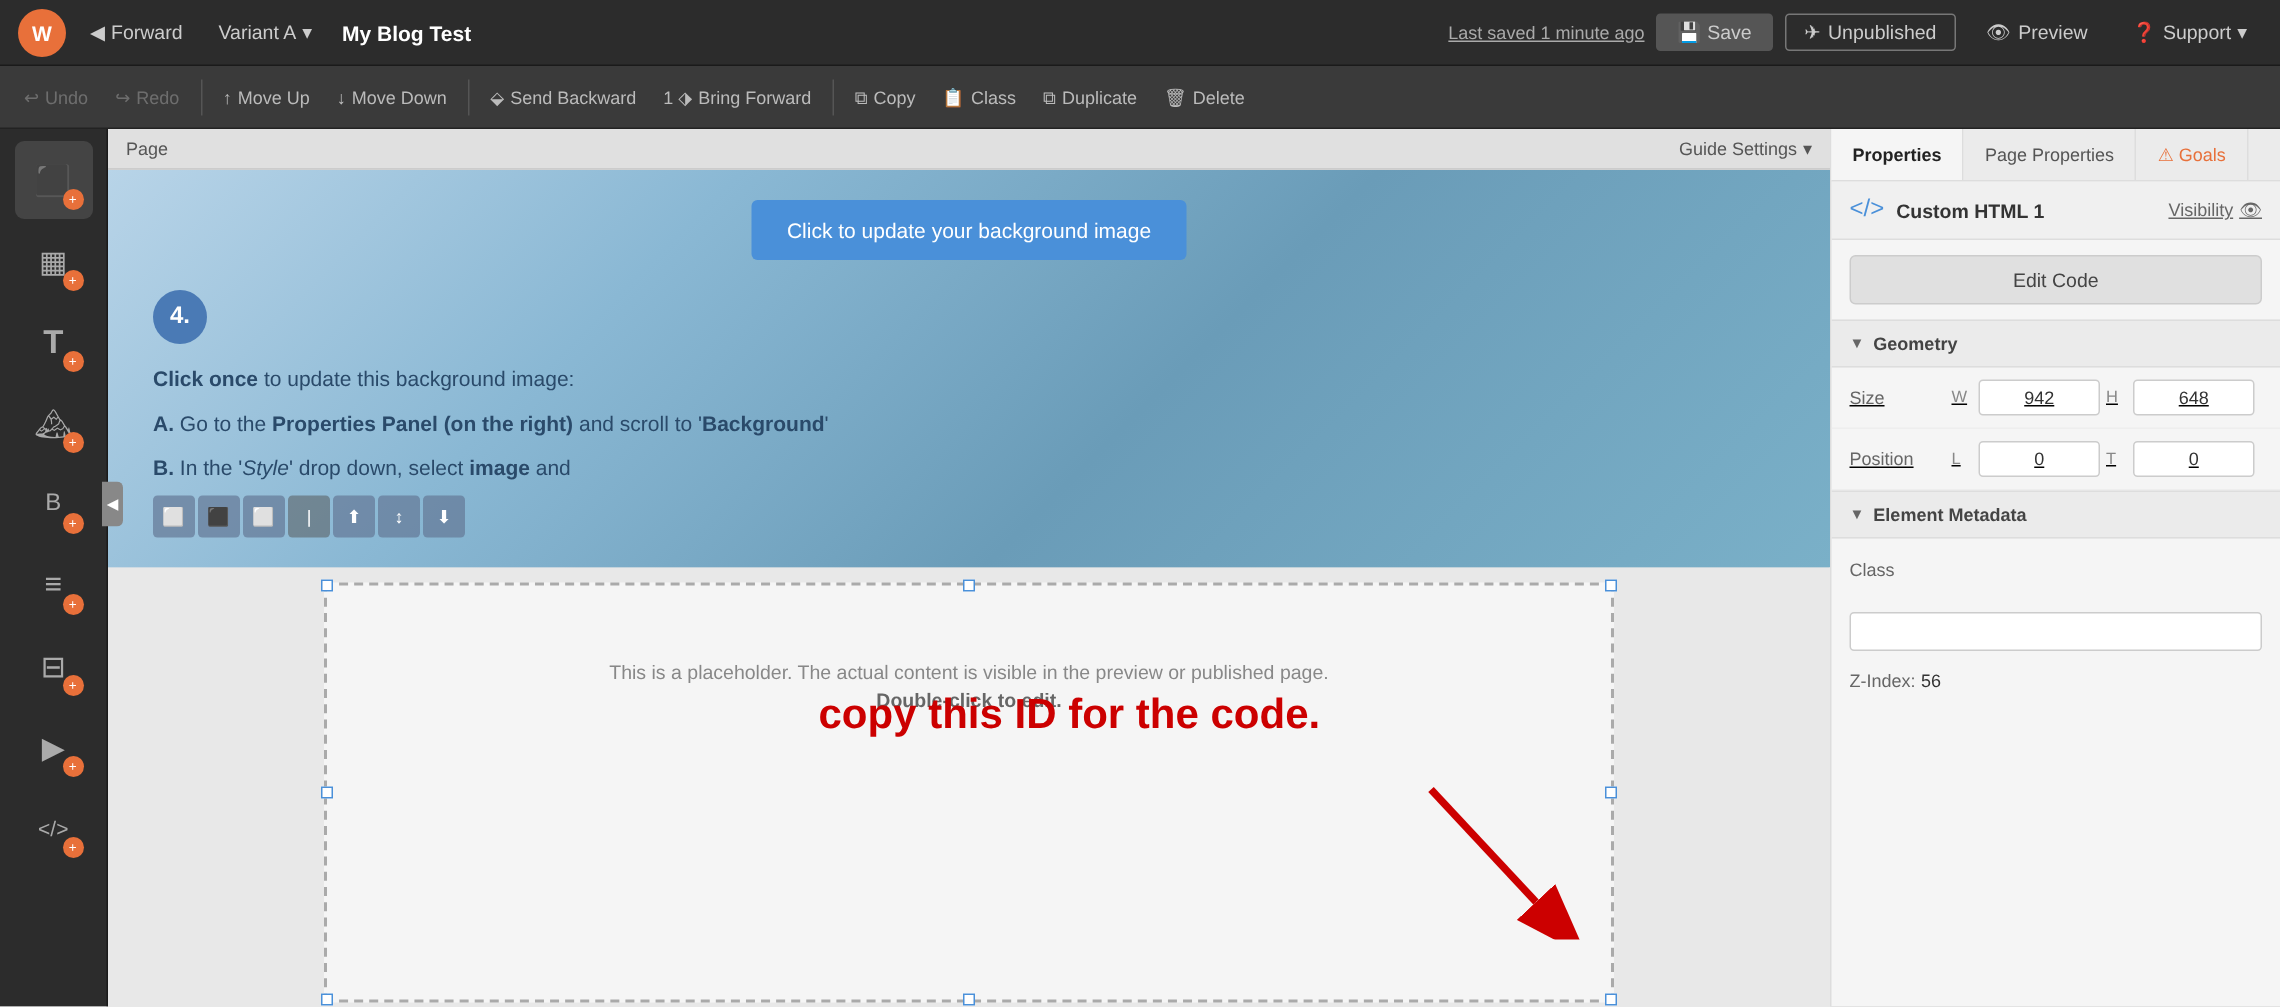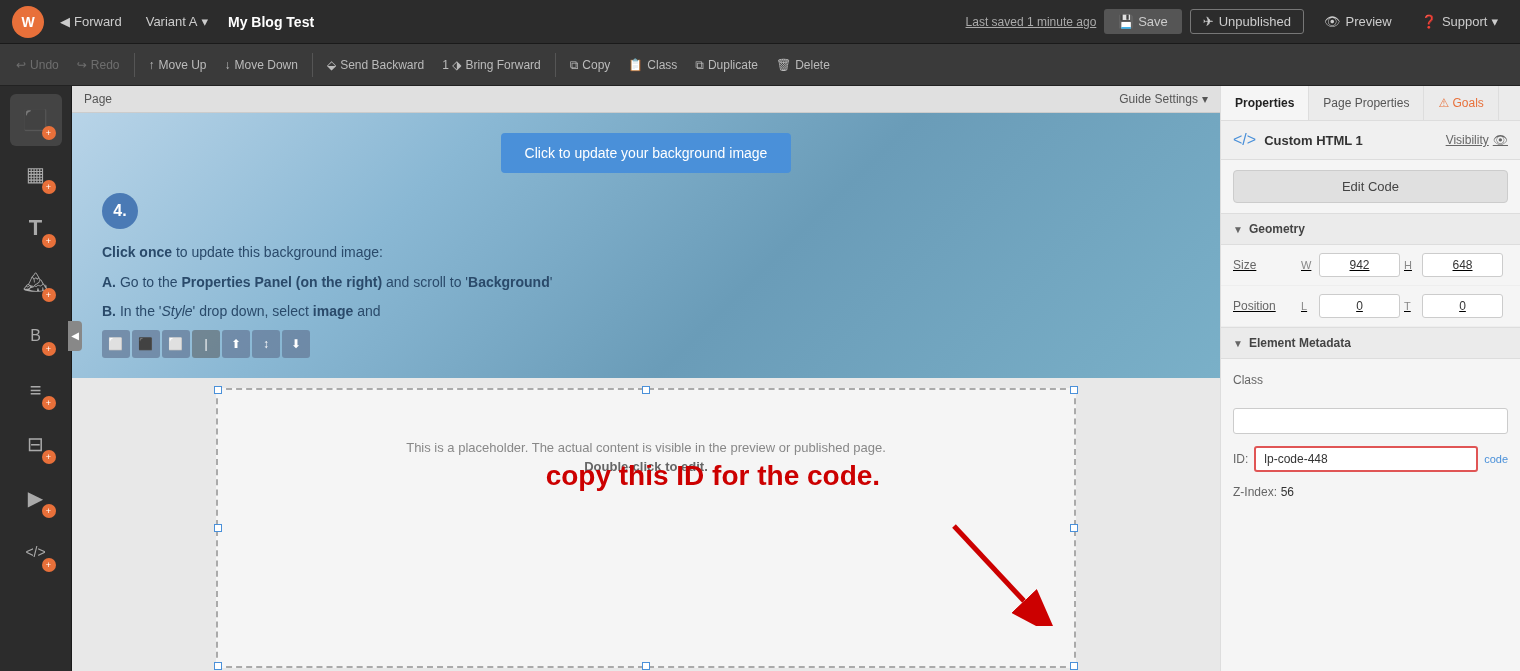--- a/index.html
+++ b/index.html
@@ -441,25 +441,20 @@
         <span class="chevron">▼</span>
         <span class="section-title">Element Metadata</span>
       </div>
 
       <div class="meta-section">
         <div class="meta-row">
           <div class="meta-label">Class</div>
           <input class="meta-input" type="text" style="">
         </div>
 
-        <div class="id-row">
-          <span class="id-label">ID:</span>
-          <div class="id-value-box">lp-code-448</div>
-          <button class="copy-id-btn">c<span>ode</span></button>
-        </div>
 
         <div class="zindex-row">
           <span class="zindex-label">Z-Index:</span>
           <span class="zindex-value">56</span>
         </div>
       </div>
 
     </div>
   </div>
 

